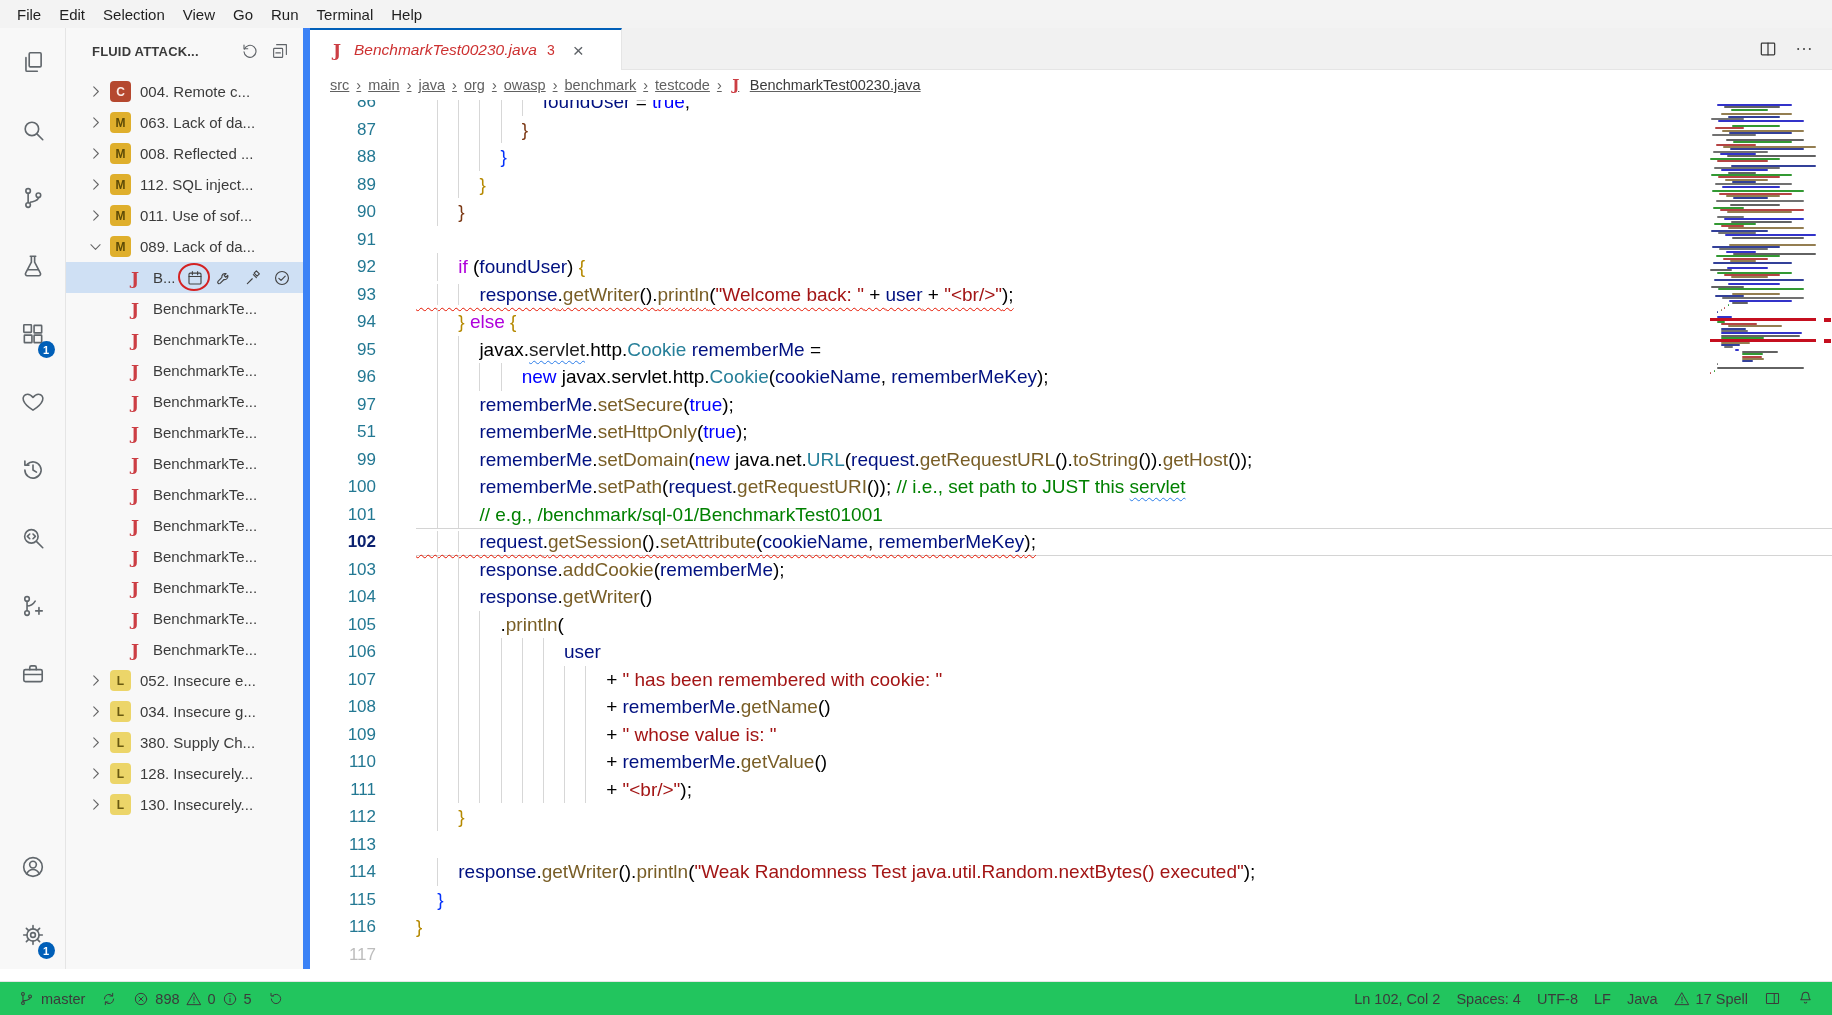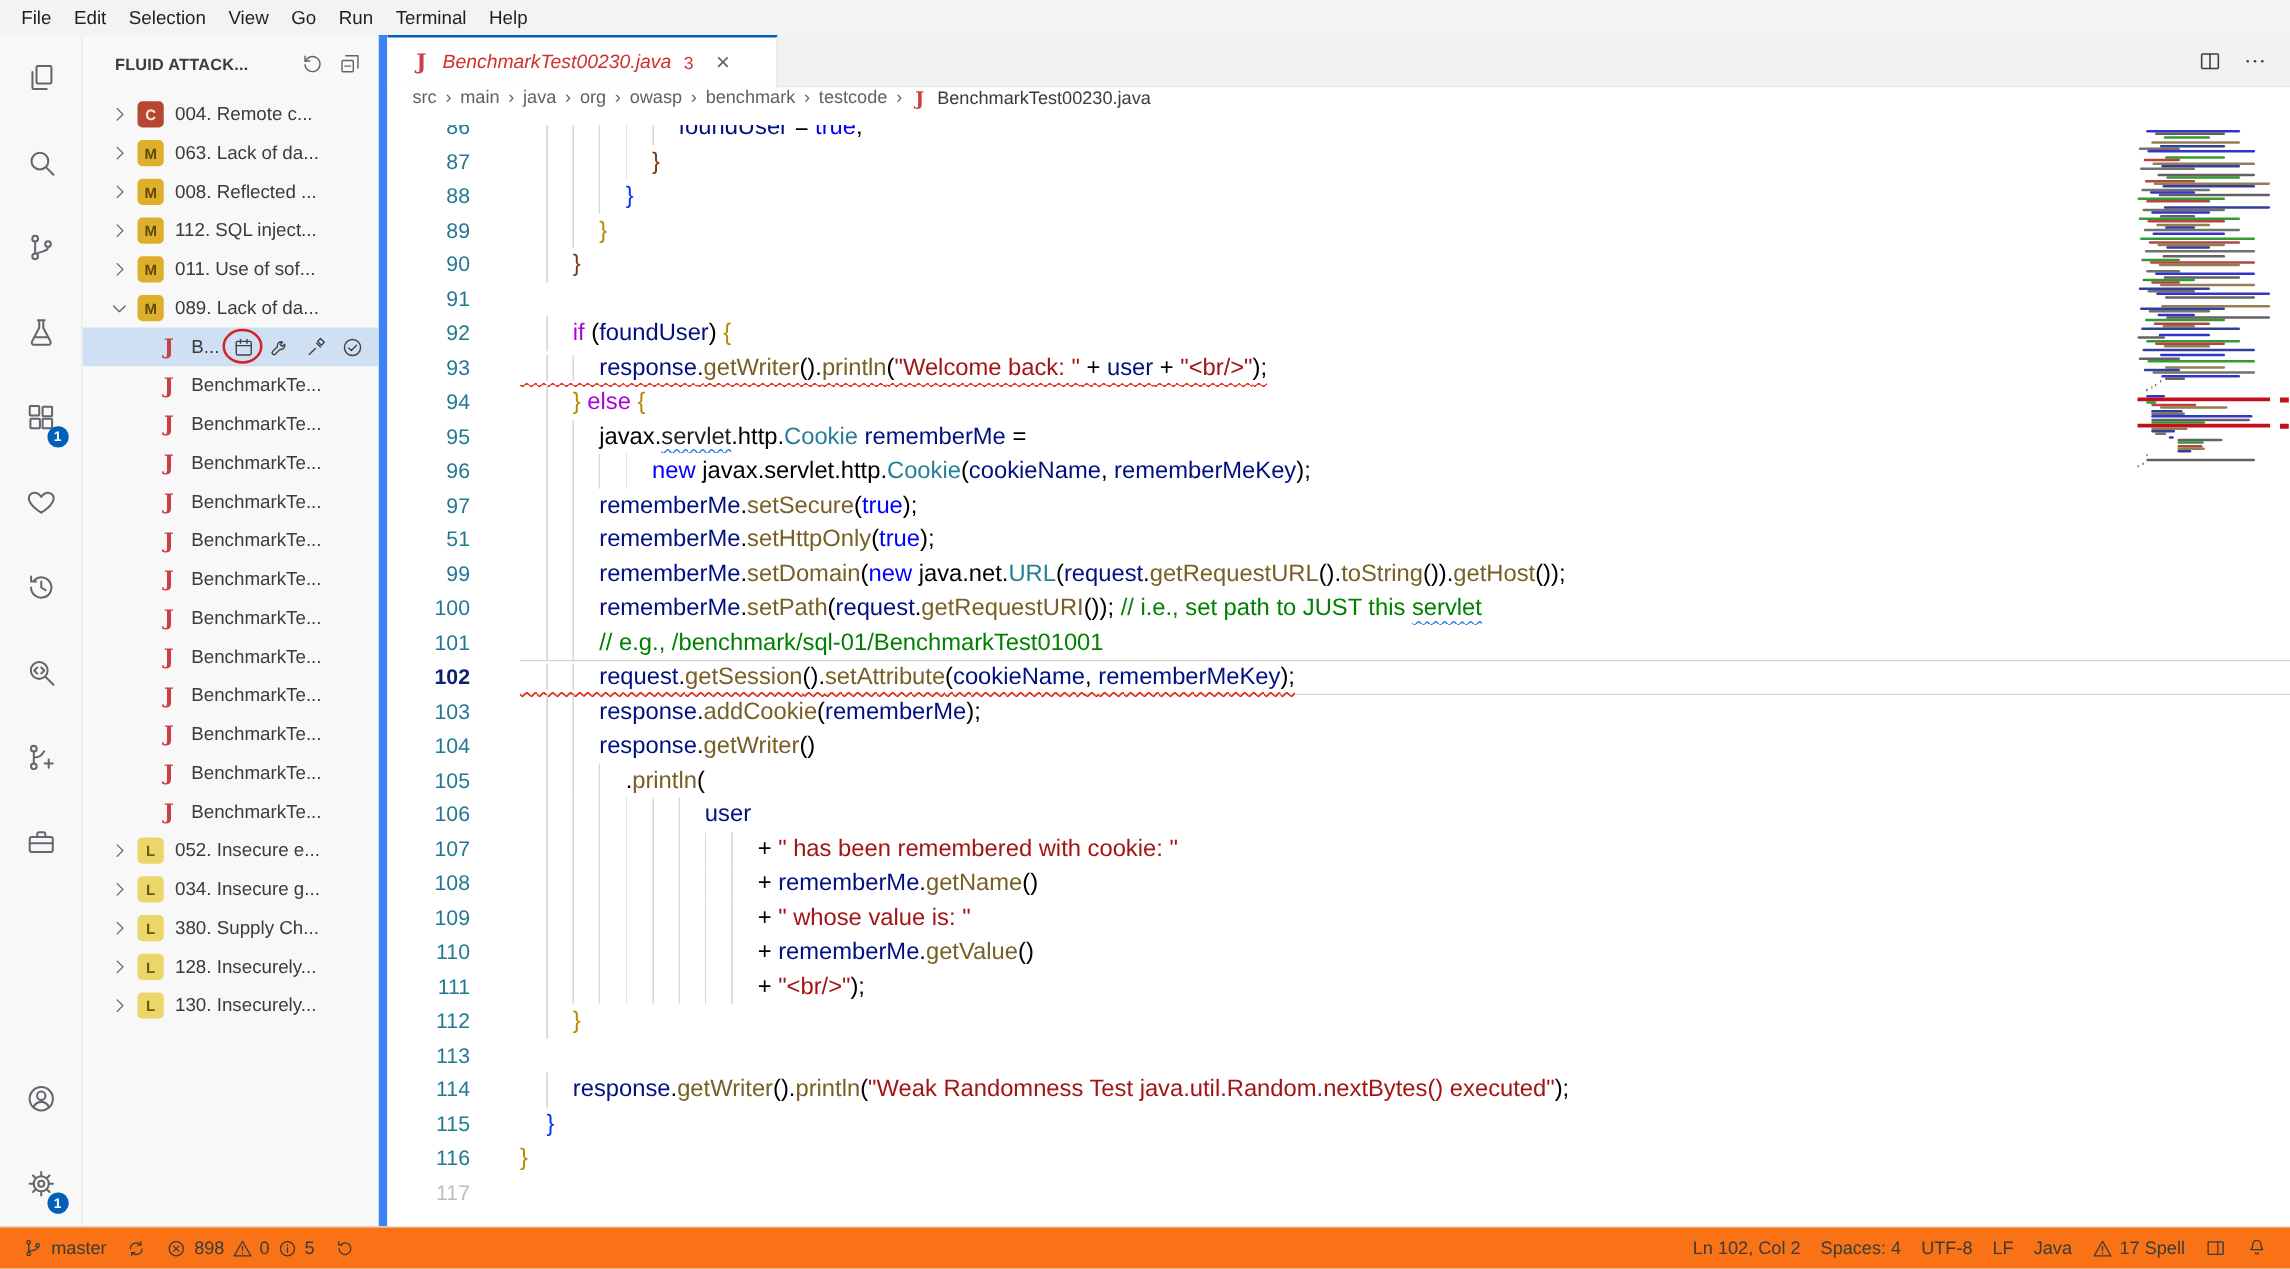--- a/index.html
+++ b/index.html
@@ -55,22 +55,22 @@
   .tabbar{height:42px;background:#f1f1f1;display:flex;align-items:stretch;
     border-bottom:1px solid #e5e5e5;flex:none;}
   .tab{display:flex;align-items:center;padding:0 14px 0 18px;gap:8px;background:#fff;
     border-top:2px solid #005fb8;border-right:1px solid #e5e5e5;margin-bottom:-1px;
     position:relative;z-index:1;cursor:pointer;min-width:312px;}
   .tab .jicon{margin-right:0;}
   .tab-title{font-style:italic;color:#cd3131;font-size:15.5px;}
   .tab-badge{color:#cd3131;font-size:14px;padding-left:2px;}
   .tab-close{color:#5f6368;font-size:19px;margin-left:10px;cursor:pointer;line-height:1;}
   .tab-actions{margin-left:auto;display:flex;align-items:center;gap:16px;padding-right:18px;color:#3b3b3b;}
-  .breadcrumbs{height:30px;display:flex;align-items:flex-start;padding-left:20px;font-size:14.5px;
-    color:#616161;gap:7px;background:#fff;flex:none;}
+  .breadcrumbs{height:30px;display:flex;align-items:center;padding-left:20px;font-size:14.5px;
+    color:#616161;gap:7px;background:#fff;flex:none;text-decoration:underline;}
   .bc-item{cursor:pointer;}
   .bc-file{display:flex;align-items:center;gap:7px;color:#3b3b3b;cursor:pointer;}
   .bc-file .jicon{margin-right:0;width:14px;font-size:15px;}
 
   
   .codearea{flex:1;position:relative;overflow:hidden;
     font-family:Liberation Sans, sans-serif;font-size:19px;background:#fff;}
   .codelines{position:absolute;top:-12px;left:0;right:0;}
   .code-line{display:flex;height:27.5px;line-height:27.5px;white-space:pre;}
   .ln{width:66px;text-align:right;color:#237893;flex:none;font-size:17px;}
@@ -87,22 +87,22 @@
   .comspell{color:#008000;text-decoration:underline wavy #2b7de9;text-decoration-thickness:1.2px;text-underline-offset:4px;}
   .errwrap{text-decoration:underline wavy #e51400;text-decoration-thickness:1.3px;text-underline-offset:5.5px;}
 
   
   .minimap{position:absolute;top:4px;right:12px;width:110px;height:276px;}
   .mm-row{position:absolute;height:2px;border-radius:1px;opacity:.8;}
   .mm-red{position:absolute;left:0;width:106px;height:3px;background:#c50f1f;}
   .ruler-mark{position:absolute;right:1px;width:7px;height:4px;background:#c50f1f;}
 
   
-  .statusbar{height:34px;background:#f97316;border-top:1px solid #e5e5e5;display:flex;
-    align-items:flex-start;font-size:14.5px;color:#3b3b3b;padding:0 10px;flex:none;}
+  .statusbar{height:34px;background:#22c55e;border-top:1px solid #e5e5e5;display:flex;
+    align-items:flex-start;font-size:14.5px;color:#3b3b3b;padding:0 10px;flex:none;margin-top:12px;}
   .sb-item{display:flex;align-items:center;gap:6px;padding:0 8px;height:100%;cursor:pointer;white-space:nowrap;}
   .sb-right{margin-left:auto;display:flex;align-items:center;height:100%;}
   .icon{display:inline-flex;align-items:center;justify-content:center;}
 </style>
 </head>
 <body>
 
 <div class="app">
   <div class="menubar" id="menubar">
       <span class="menu-item">File</span>

